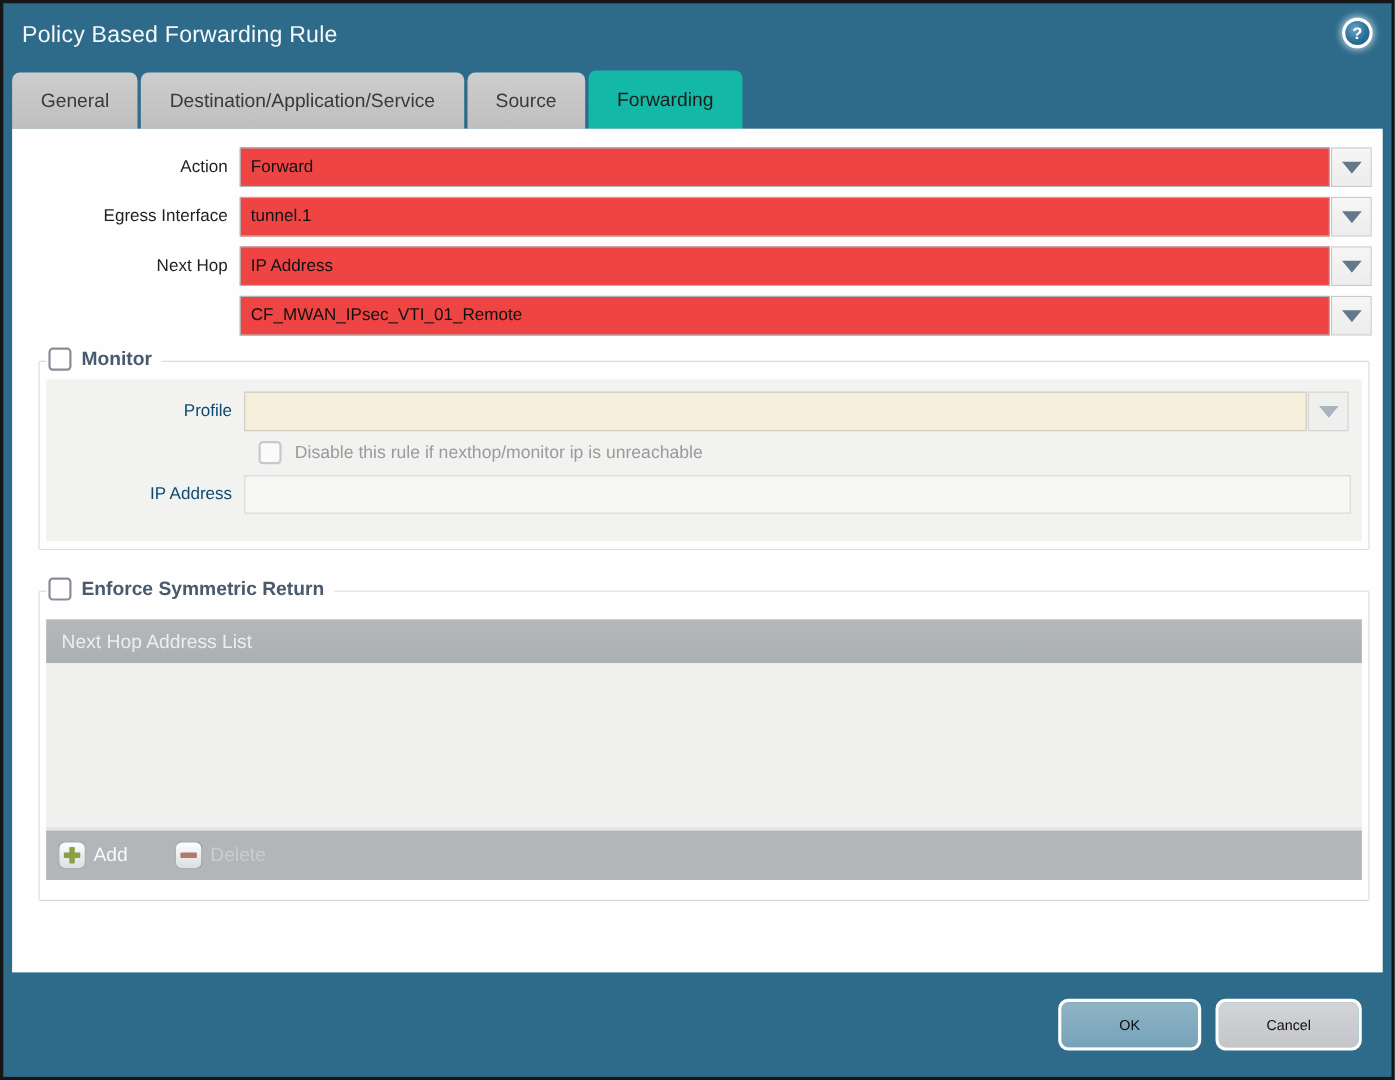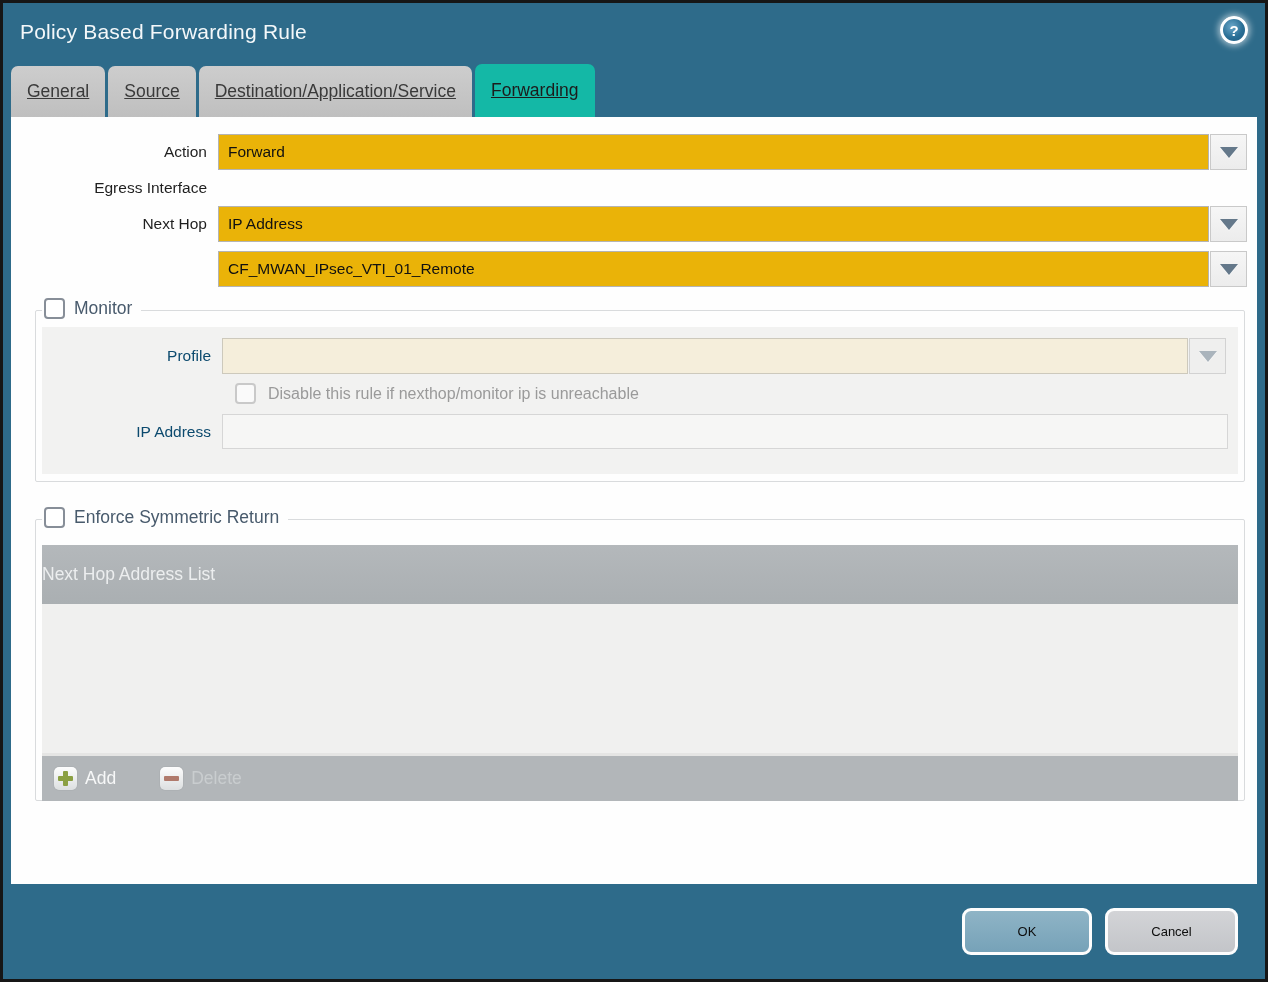--- a/index.html
+++ b/index.html
@@ -27,38 +27,38 @@
     cursor:pointer;
   }
 
   
   .tabbar { height:56px; display:flex; align-items:flex-end; padding-left:8px; gap:3px; }
   .tab {
     height:51px; display:flex; align-items:center; justify-content:center;
     background:linear-gradient(#cdcdcd,#bfbfbf);
     border-radius:7px 7px 0 0;
     color:#3a3a3a; font-size:17.5px;
-    padding:0 16px; cursor:pointer; white-space:nowrap;text-decoration:underline;
+    padding:0 26px; cursor:pointer; white-space:nowrap;
   }
   .tab.active { background:#14b8a6; color:#1c1c1c; height:53px; }
 
   
   .content {
     margin:0 8px; background:#fefefe; height:767px;
     padding-top:17px; position:relative;
   }
 
   .frow { display:flex; align-items:center; margin:0 0 9px 0; }
   .frow .flabel {
     width:207px; text-align:right; padding-right:11px;
     font-size:15.5px; color:#1f1f1f; flex:none; white-space:nowrap;
   }
   .combo { display:flex; flex:none; }
   .combo .cvalue {
-    width:991px; height:36px; background:#eab308;
+    width:991px; height:36px; background:#ef4444;
     border:1px solid #b4b4b4; padding-left:9px;
     font-size:15.5px; color:#111; display:flex; align-items:center;
   }
   .drop-btn {
     width:37px; height:36px; margin-left:1px;
     background:linear-gradient(#f6f6f6,#ececec);
     border:1px solid #c9c9c9;
     display:flex; align-items:center; justify-content:center; cursor:pointer;
   }
   .tri {
@@ -72,21 +72,21 @@
   
   .fieldset {
     border:1px solid #d9dbdd; border-radius:2px;
     margin:0 12px 0 24px; position:relative;
   }
   .legend {
     position:absolute; top:-13px; left:6px;
     background:#fefefe; display:flex; align-items:center; gap:9px;
     padding:0 9px 0 2px;
   }
-  .legend .ltitle { font-size:17.5px; font-weight:normal; color:#485a6c; }
+  .legend .ltitle { font-size:17.5px; font-weight:bold; color:#485a6c; }
   .cb {
     width:21px; height:21px; background:#fff;
     border:2px solid #878e98; border-radius:4px; flex:none; cursor:pointer;
   }
   .cb.disabled { border-color:#c9c9c9; background:#fafafa; cursor:default; }
 
   .fieldset.monitor { margin-top:23px; height:172px; padding:16px 6px 0 6px; }
   .monitor-panel { background:#f2f2f1; height:147px; padding-top:11px; }
   .monitor-panel .flabel { width:180px; color:#0c4a6e; }
   .monitor-panel .cvalue.cream {
@@ -97,23 +97,23 @@
   .cbrow .cbtext { font-size:16px; color:#9a9a9a; }
   .input-disabled {
     width:1006px; height:35px; background:#f6f6f5;
     border:1px solid #d6d6d6; display:flex; align-items:center; padding-left:9px;
     font-size:15.5px; color:#9a9a9a;
   }
 
   .fieldset.esr { margin-top:37px; height:282px; padding:25px 6px 0 6px; }
   .nh-table { margin:0; }
   .nh-header {
-    height:59px; background:linear-gradient(#b4b8bb,#aaafb2);
+    height:40px; background:linear-gradient(#b4b8bb,#aaafb2);
     color:#eceeef; font-size:17.5px;
-    display:flex; align-items:center; 
+    display:flex; align-items:center; padding-left:14px;
   }
   .nh-body { height:152px; background:#f0f0ef; border-bottom:3px solid #e5e5e4; }
   .nh-footer {
     height:45px; background:#b2b6b9;
     display:flex; align-items:center; padding-left:12px; gap:44px;
   }
   .tbtn { display:flex; align-items:center; gap:8px; cursor:pointer; }
   .tbtn.disabled { cursor:default; }
   .tbtn-icon {
     width:23px; height:23px; border-radius:5px;
@@ -148,39 +148,45 @@
 
 <div class="window">
 
   <div class="titlebar">
     <span class="title">Policy Based Forwarding Rule</span>
     <span class="help-icon">?</span>
   </div>
 
   <div class="tabbar">
     <div class="tab">General</div>
+    <div class="tab">Destination/Application/Service</div>
     <div class="tab">Source</div>
-    <div class="tab">Destination/Application/Service</div>
     <div class="tab active">Forwarding</div>
   </div>
 
   <div class="content">
 
     <div class="frow">
       <span class="flabel">Action</span>
       <div class="combo">
         <div class="cvalue">Forward</div>
         <div class="drop-btn">
             <span class="tri"></span>
           </div>
       </div>
     </div>
 
     <div class="frow">
       <span class="flabel">Egress Interface</span>
+      <div class="combo">
+        <div class="cvalue">tunnel.1</div>
+        <div class="drop-btn">
+            <span class="tri"></span>
+          </div>
+      </div>
     </div>
 
     <div class="frow">
       <span class="flabel">Next Hop</span>
       <div class="combo">
         <div class="cvalue">IP Address</div>
         <div class="drop-btn">
             <span class="tri"></span>
           </div>
       </div>

